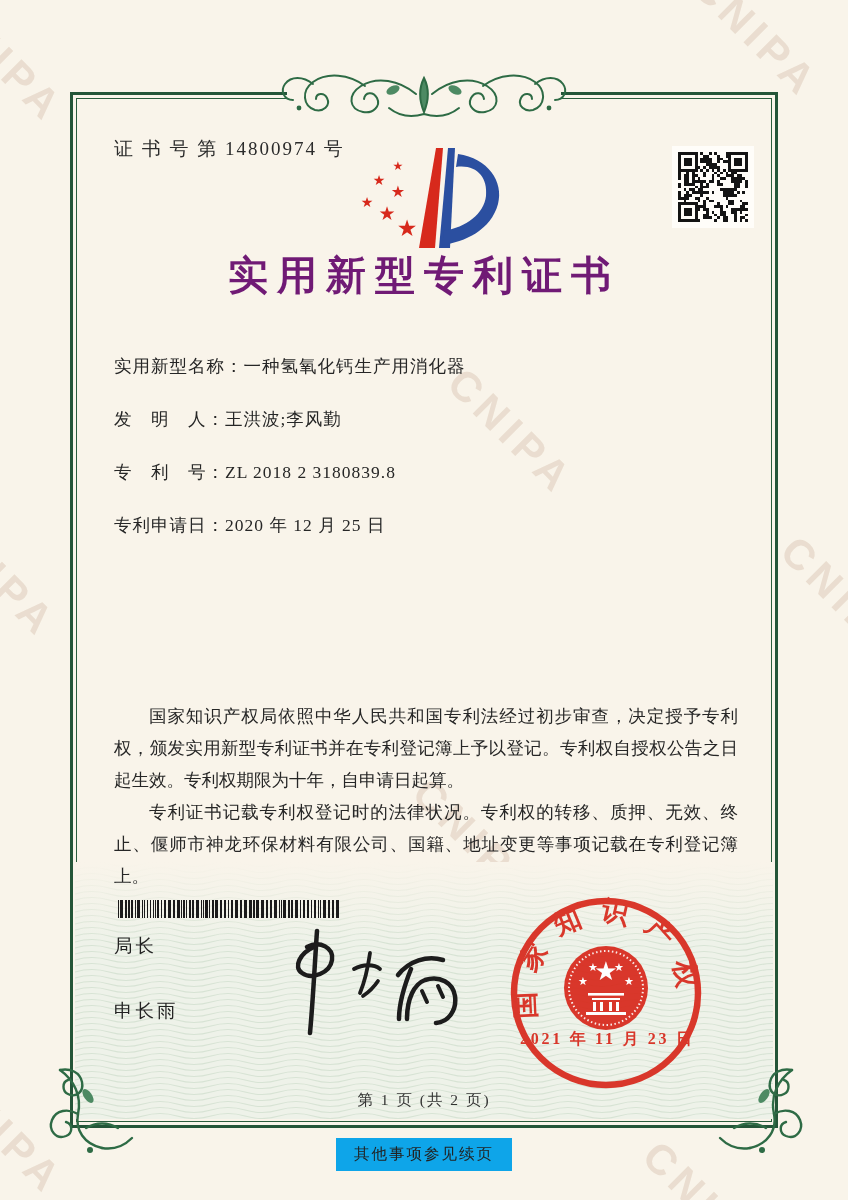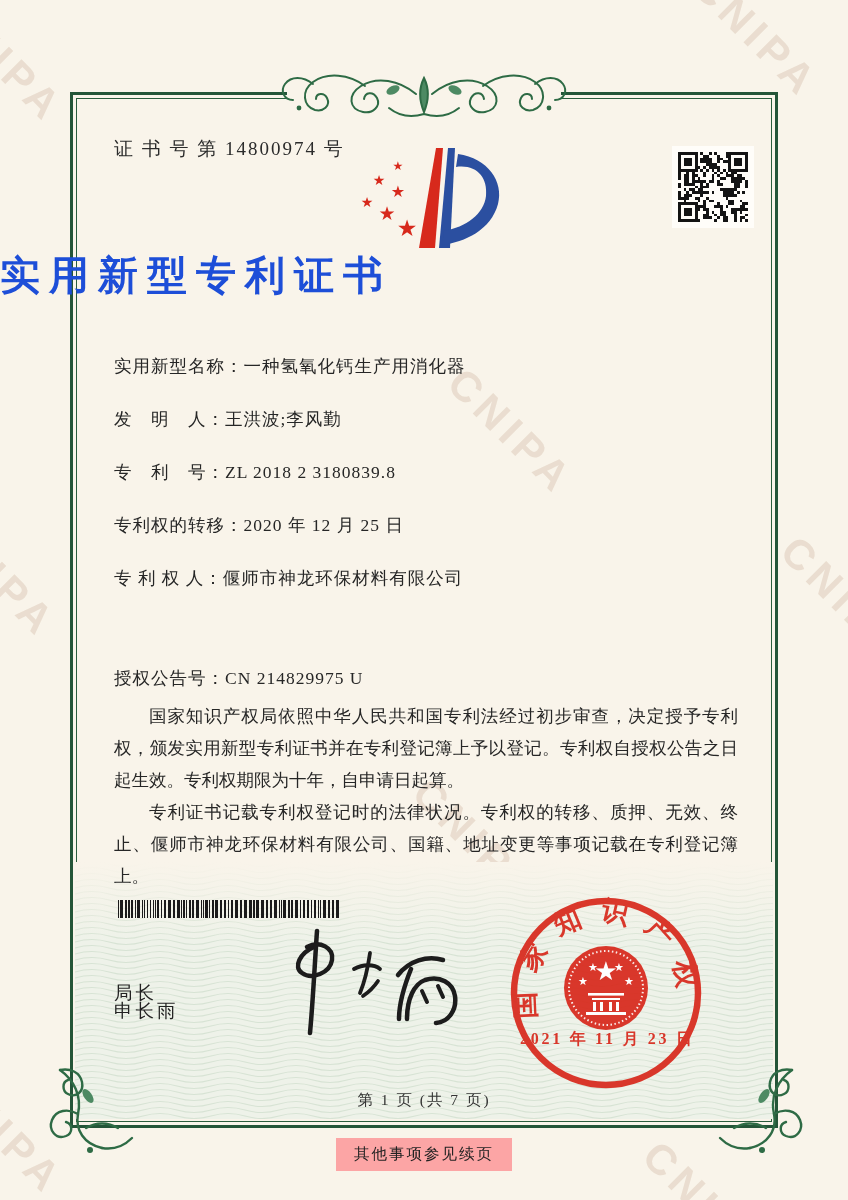--- a/index.html
+++ b/index.html
@@ -21,45 +21,45 @@
   .waveband{position:absolute;left:75px;top:862px;width:698px;height:257px;z-index:3;}
   .wavefade{position:absolute;left:0;top:0;width:100%;height:80px;
       background:linear-gradient(#f9f4ea,rgba(249,244,234,0));}
 
   .content{position:absolute;left:0;top:0;width:848px;height:1200px;z-index:5;}
 
   .cert-no{position:absolute;left:114px;top:136px;font-size:19px;letter-spacing:2px;color:#2b2b2b;}
   .logo{position:absolute;left:336px;top:144px;}
   .qr-wrap{position:absolute;left:672px;top:146px;width:82px;height:82px;background:#fffdf9;
       display:flex;align-items:center;justify-content:center;}
-  .title{position:absolute;left:0;top:248px;width:772px;
-      font-size:40px;font-weight:bold;letter-spacing:9px;color:#1d4ed8;}
+  .title{position:absolute;left:0;top:248px;width:848px;text-align:center;
+      font-size:40px;font-weight:bold;letter-spacing:9px;color:#701a75;}
 
   .frow{position:absolute;left:114px;width:630px;font-size:17.5px;color:#262626;
       letter-spacing:1px;white-space:nowrap;}
   .frow .lbl{display:inline-block;white-space:pre;}
   .frow .val{white-space:pre;}
   .pairwrap{display:flex;}
   .pair1{width:340px;}
 
   .paras{position:absolute;left:114px;top:700px;width:624px;font-size:17.5px;
       line-height:32px;color:#262626;text-align:justify;}
   .paras p{margin:0;text-indent:2em;}
 
   .barcode{position:absolute;left:118px;top:900px;}
   .signer{position:absolute;left:114px;font-size:18.5px;color:#222;letter-spacing:3px;}
-  .signer.t1{top:980px;} .signer.t2{top:998px;}
+  .signer.t1{top:933px;} .signer.t2{top:998px;}
   .signature{position:absolute;left:250px;top:925px;}
 
   .seal{position:absolute;left:506px;top:893px;opacity:0.93;mix-blend-mode:multiply;}
 
   .pageinfo{position:absolute;left:0;top:1090px;width:848px;text-align:center;
       font-size:15.5px;letter-spacing:2px;color:#333;}
   .contnote{position:absolute;left:50%;top:1138px;transform:translateX(-50%);
-      background:#fca5a5;padding:6px 18px;font-size:15.5px;letter-spacing:2px;color:#222;}
+      background:#0ea5e9;padding:6px 18px;font-size:15.5px;letter-spacing:2px;color:#222;}
 
   .ornament-top{position:absolute;left:50%;top:64px;transform:translateX(-50%);z-index:4;}
   .corner{position:absolute;z-index:6;}
   .corner.bl{left:44px;top:1062px;}
   .corner.br{right:40px;top:1062px;transform:scaleX(-1);}
 </style>
 </head>
 <body>
 
 <div id="page">
@@ -422,30 +422,24 @@
     <div class="frow" style="top:407px;">
       <span class="lbl">发　明　人：</span><span class="val">王洪波;李风勤</span>
     </div>
     <div class="frow" style="top:354px;">
       <span class="lbl">实用新型名称：</span><span class="val">一种氢氧化钙生产用消化器</span>
     </div>
     <div class="frow" style="top:460px;">
       <span class="lbl">专　利　号：</span><span class="val">ZL 2018 2 3180839.8</span>
     </div>
     <div class="frow" style="top:513px;">
-      <span class="lbl">专利权的转移：</span><span class="val">2020 年 12 月 25 日</span>
-    </div>
-    <div class="frow" style="top:566px;">
-      <span class="lbl">专 利 权 人：</span><span class="val">偃师市神龙环保材料有限公司</span>
+      <span class="lbl">专利申请日：</span><span class="val">2020 年 12 月 25 日</span>
     </div>
     <div class="frow" style="top:666px;">
       <div class="pairwrap">
-        <div>
-          <span class="lbl">授权公告号：</span><span class="val">CN 214829975 U</span>
-        </div>
       </div>
     </div>
 
     <div class="paras">
       <p>国家知识产权局依照中华人民共和国专利法经过初步审查，决定授予专利权，颁发实用新型专利证书并在专利登记簿上予以登记。专利权自授权公告之日起生效。专利权期限为十年，自申请日起算。</p>
       <p>专利证书记载专利权登记时的法律状况。专利权的转移、质押、无效、终止、偃师市神龙环保材料有限公司、国籍、地址变更等事项记载在专利登记簿上。</p>
     </div>
 
     <div class="barcode">
       <svg id="barsvg" width="224" height="18" shape-rendering="crispEdges">
@@ -554,17 +548,17 @@
           <rect x="87" y="109" width="3" height="9"></rect>
           <rect x="94" y="109" width="3" height="9"></rect>
           <rect x="103" y="109" width="3" height="9"></rect>
           <rect x="110" y="109" width="3" height="9"></rect>
           <rect x="80" y="119" width="40" height="3"></rect>
         </g>
       </g>
       <text x="100" y="151" font-size="16" text-anchor="middle" textLength="172" fill="#d7291c" font-weight="bold">2021 年 11 月 23 日</text>
     </svg>
 
-    <div class="pageinfo">第 1 页 (共 7 页)</div>
+    <div class="pageinfo">第 1 页 (共 2 页)</div>
     <div class="contnote">其他事项参见续页</div>
 
   </div>
 </div>
 
 </body></html>

